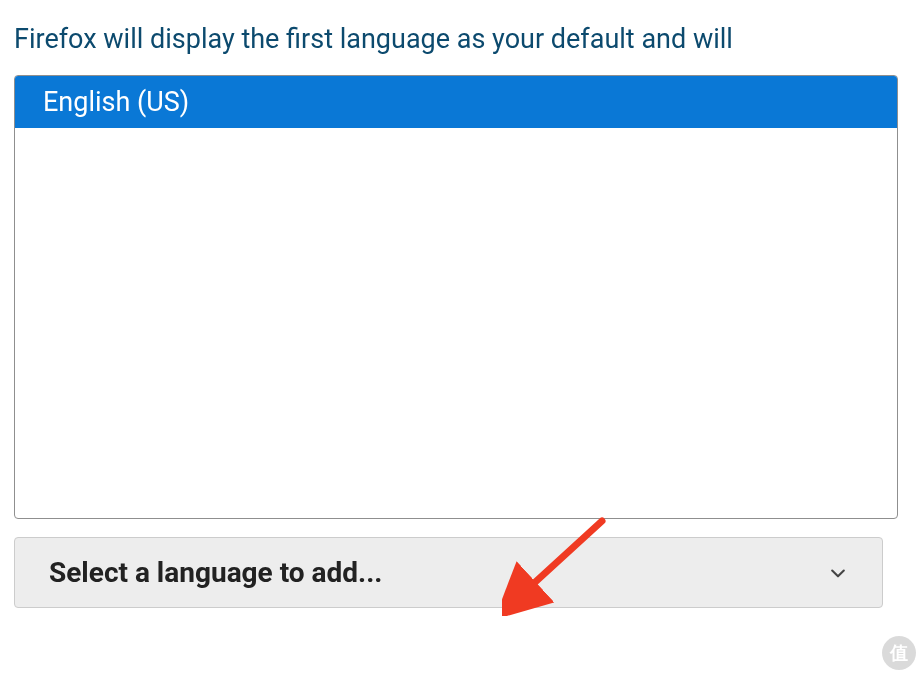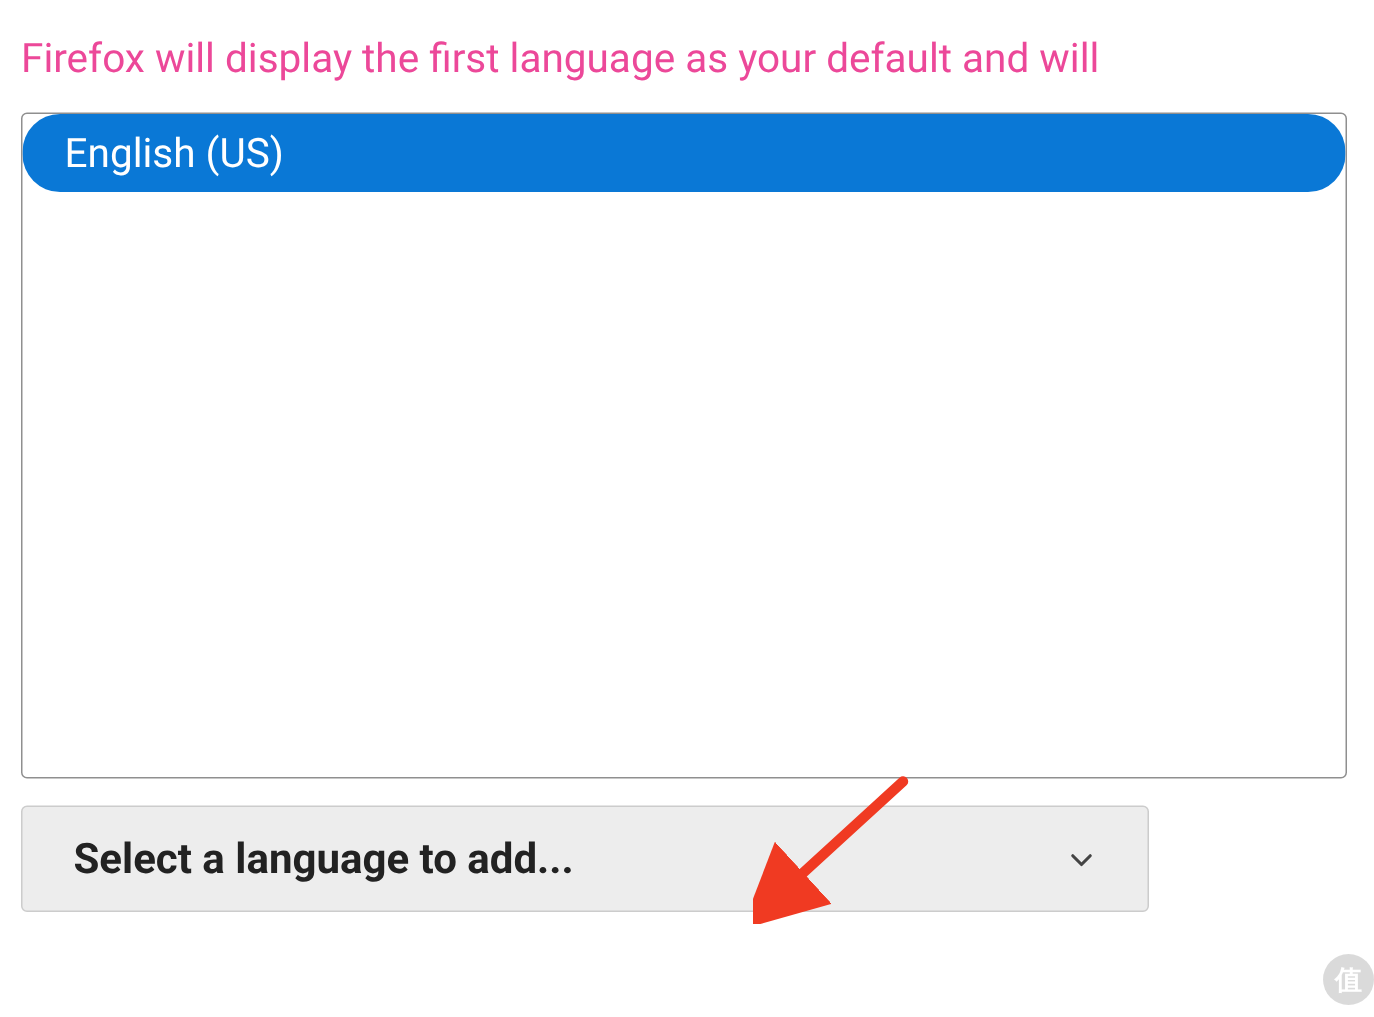--- a/index.html
+++ b/index.html
@@ -11,46 +11,45 @@
       font-family: -apple-system, BlinkMacSystemFont, "Segoe UI", Roboto, Helvetica, Arial, sans-serif;
       background: #ffffff;
       width: 916px;
       height: 678px;
       padding: 14px 0 0 14px;
       overflow: hidden;
       position: relative;
     }
     .description {
       font-size: 27px;
-      color: #ec4899;
+      color: #0c4a6e;
       line-height: 1.9;
       margin-bottom: 10px;
       white-space: nowrap;
     }
     .list-box {
       width: 884px;
       height: 444px;
       border: 1px solid #8f8f8f;
       border-radius: 4px;
       background: #ffffff;
       overflow: hidden;
     }
     .list-item {
       padding: 10px 28px;
       font-size: 27px;
       color: #0c0c0d;
       cursor: default;
-      border-radius: 25px;
     }
     .list-item.selected {
       background: #0a78d6;
       color: #ffffff;
     }
     .select-box {
-      width: 752px;
+      width: 869px;
       margin-top: 18px;
       border: 1px solid #cccccc;
       border-radius: 4px;
       background: #ededed;
       display: flex;
       align-items: center;
       justify-content: space-between;
       padding: 18px 34px;
       cursor: pointer;
     }

